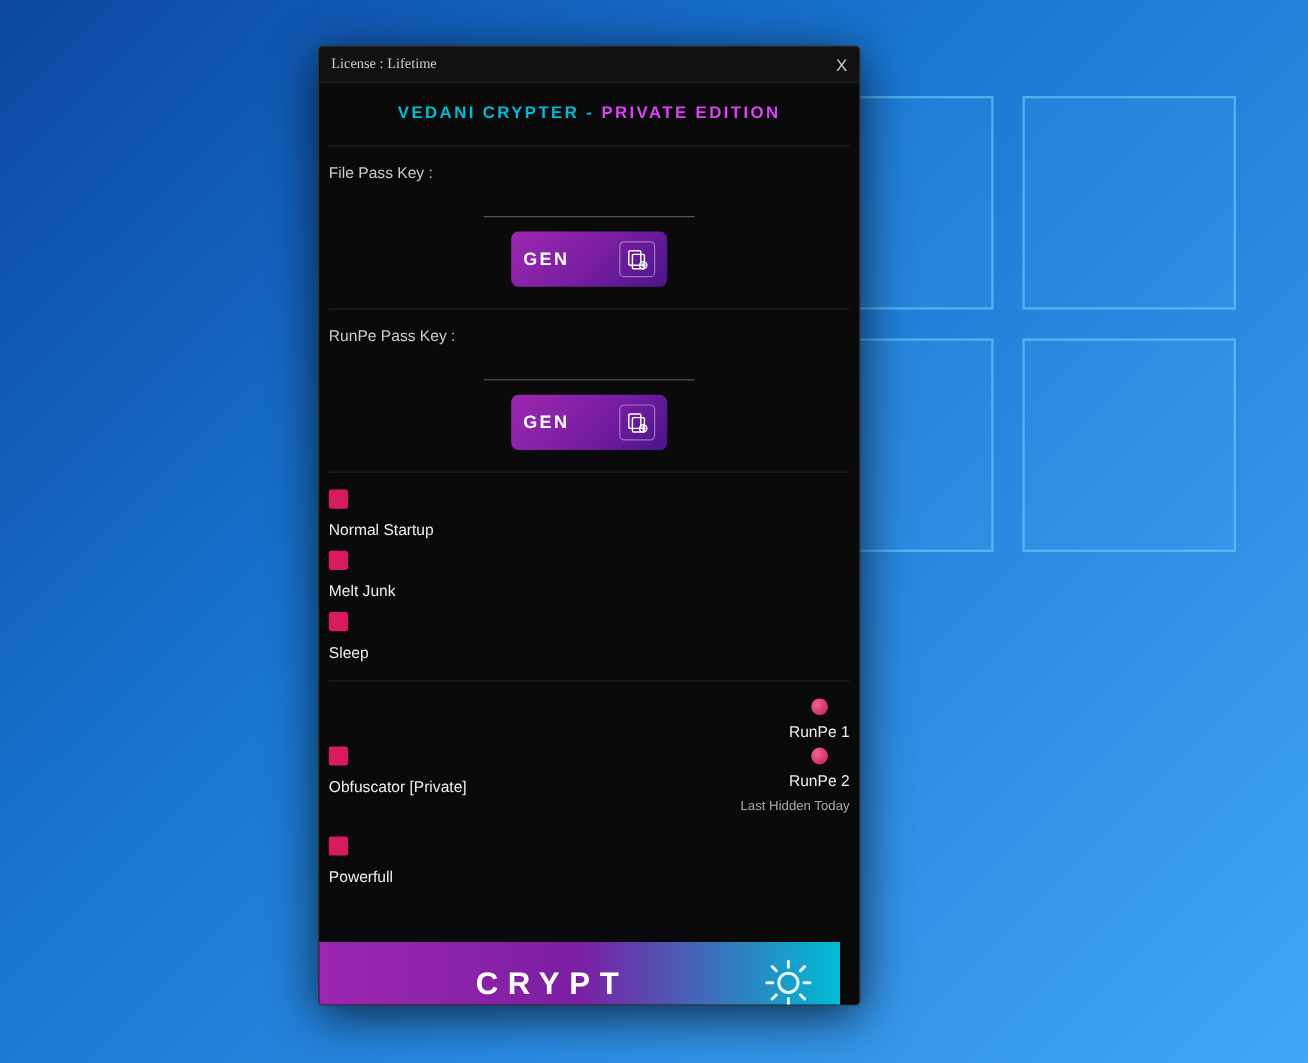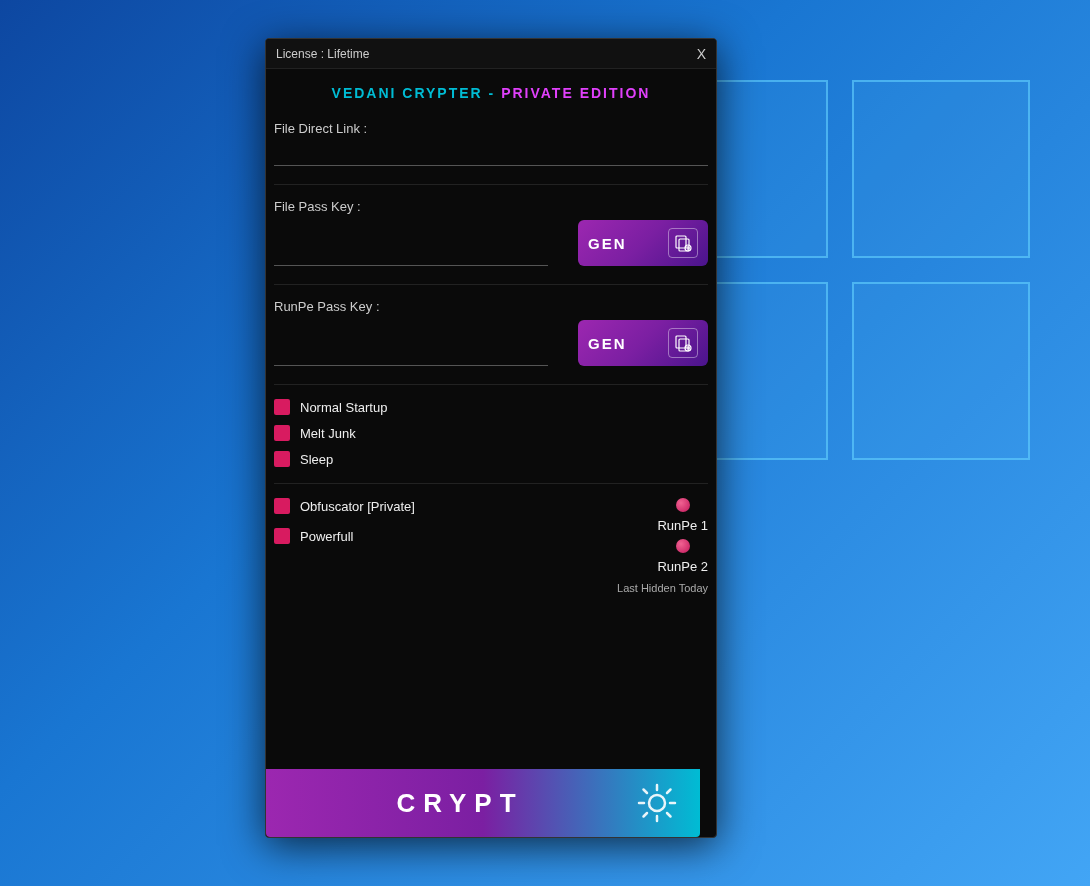--- a/index.html
+++ b/index.html
@@ -62,20 +62,21 @@
       display: flex;
       align-items: center;
       justify-content: space-between;
       padding: 0 10px;
       border-bottom: 1px solid #222;
     }
 
     .title-bar-text {
       color: #ccc;
       font-size: 12px;
+      font-family: Liberation Serif, serif;
     }
 
     .title-bar-close {
       color: #ccc;
       font-size: 14px;
       cursor: pointer;
       background: none;
       border: none;
       line-height: 1;
     }
@@ -105,21 +106,23 @@
 
     .field-label {
       color: #ccc;
       font-size: 13px;
       margin-bottom: 6px;
       display: block;
     }
 
     .field-row {
       display: flex;
-      gap: 30px;
+      align-items: center;
+      gap: 12px;
+      flex-direction: column;
     }
 
     .field-input {
       background: transparent;
       border: none;
       border-bottom: 1px solid #555;
       color: #fff;
       font-size: 13px;
       outline: none;
       flex: 1;
@@ -174,24 +177,25 @@
       flex-shrink: 0;
     }
 
     
     .checkboxes-section {
       margin-bottom: 16px;
     }
 
     .checkbox-item {
       display: flex;
-      align-items: center;
+      align-items: flex-start;
       gap: 10px;
       margin-bottom: 10px;
       cursor: pointer;
+      flex-direction: column;
     }
 
     .checkbox-box {
       width: 16px;
       height: 16px;
       background: #d81b60;
       border-radius: 2px;
       flex-shrink: 0;
     }
 
@@ -204,21 +208,22 @@
     .bottom-options {
       display: flex;
       justify-content: space-between;
       align-items: flex-start;
       margin-bottom: 10px;
     }
 
     .left-options {
       display: flex;
       flex-direction: column;
-      gap: 4px;
+      gap: 24px;
+      margin-top: 40px;
     }
 
     .right-options {
       display: flex;
       flex-direction: column;
       align-items: flex-end;
       gap: 6px;
     }
 
     .radio-item {
@@ -247,21 +252,21 @@
       font-size: 11px;
       margin-top: 2px;
     }
 
     
     .crypt-btn-row {
       position: absolute;
       bottom: 0;
       left: 0;
       right: 16px;
-      height: 68px;
+      height: 52px;
     }
 
     .crypt-btn {
       width: 100%;
       height: 68px;
       background: linear-gradient(90deg, #9c27b0, #7b1fa2, #00bcd4);
       border: none;
       cursor: pointer;
       display: flex;
       align-items: center;
@@ -311,24 +316,20 @@
       <span class="title-bar-text">License : Lifetime</span>
       <button class="title-bar-close">X</button>
     </div>
 
     <div class="app-content">
 
       <div class="app-title">
         <span class="v-part">VEDANI CRYPTER - </span><span class="p-part">PRIVATE EDITION</span>
       </div>
 
-      <div class="field-section">
-        <span class="field-label">File Direct Link :</span>
-        <input class="field-input-full" type="text" style="">
-      </div>
 
       <hr class="divider-line">
 
       <div class="field-section">
         <span class="field-label">File Pass Key :</span>
         <div class="field-row">
           <input class="field-input" type="text" style="">
           <button class="gen-btn">
             <span class="gen-btn-label">GEN</span>
             <div class="gen-btn-icon">

